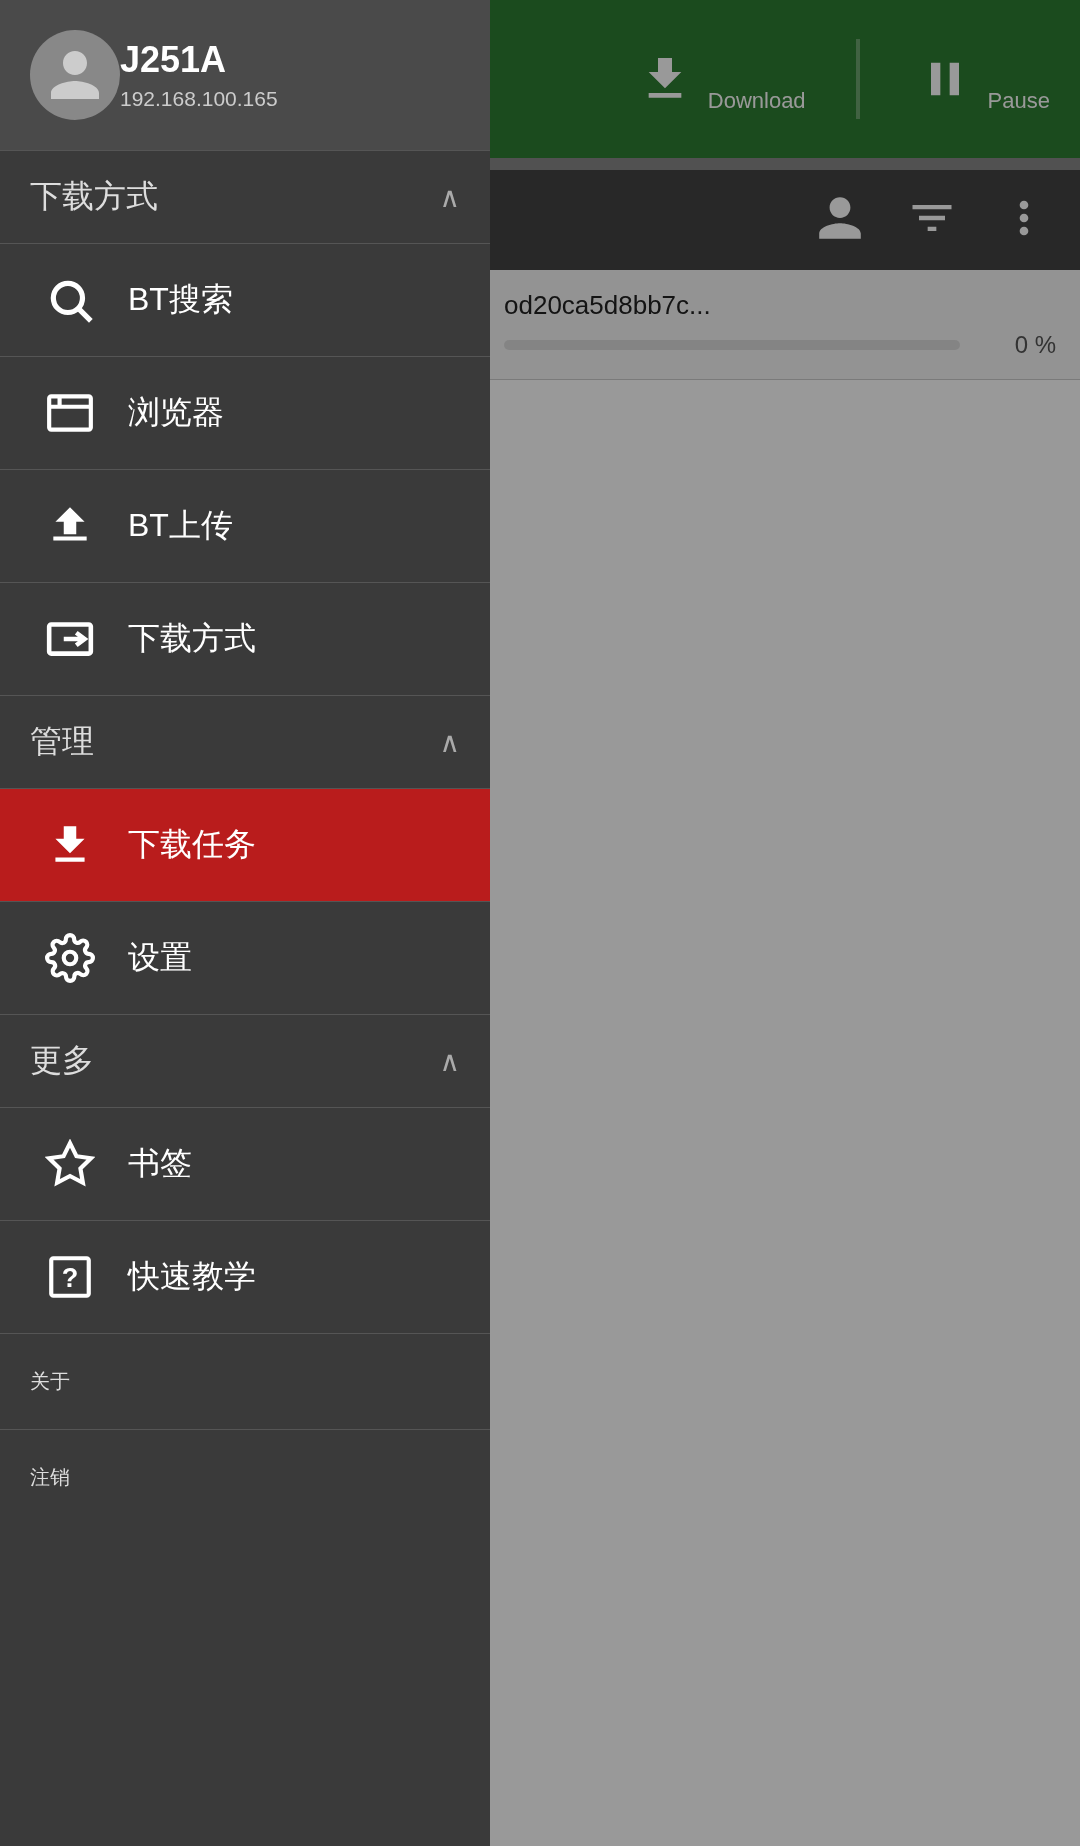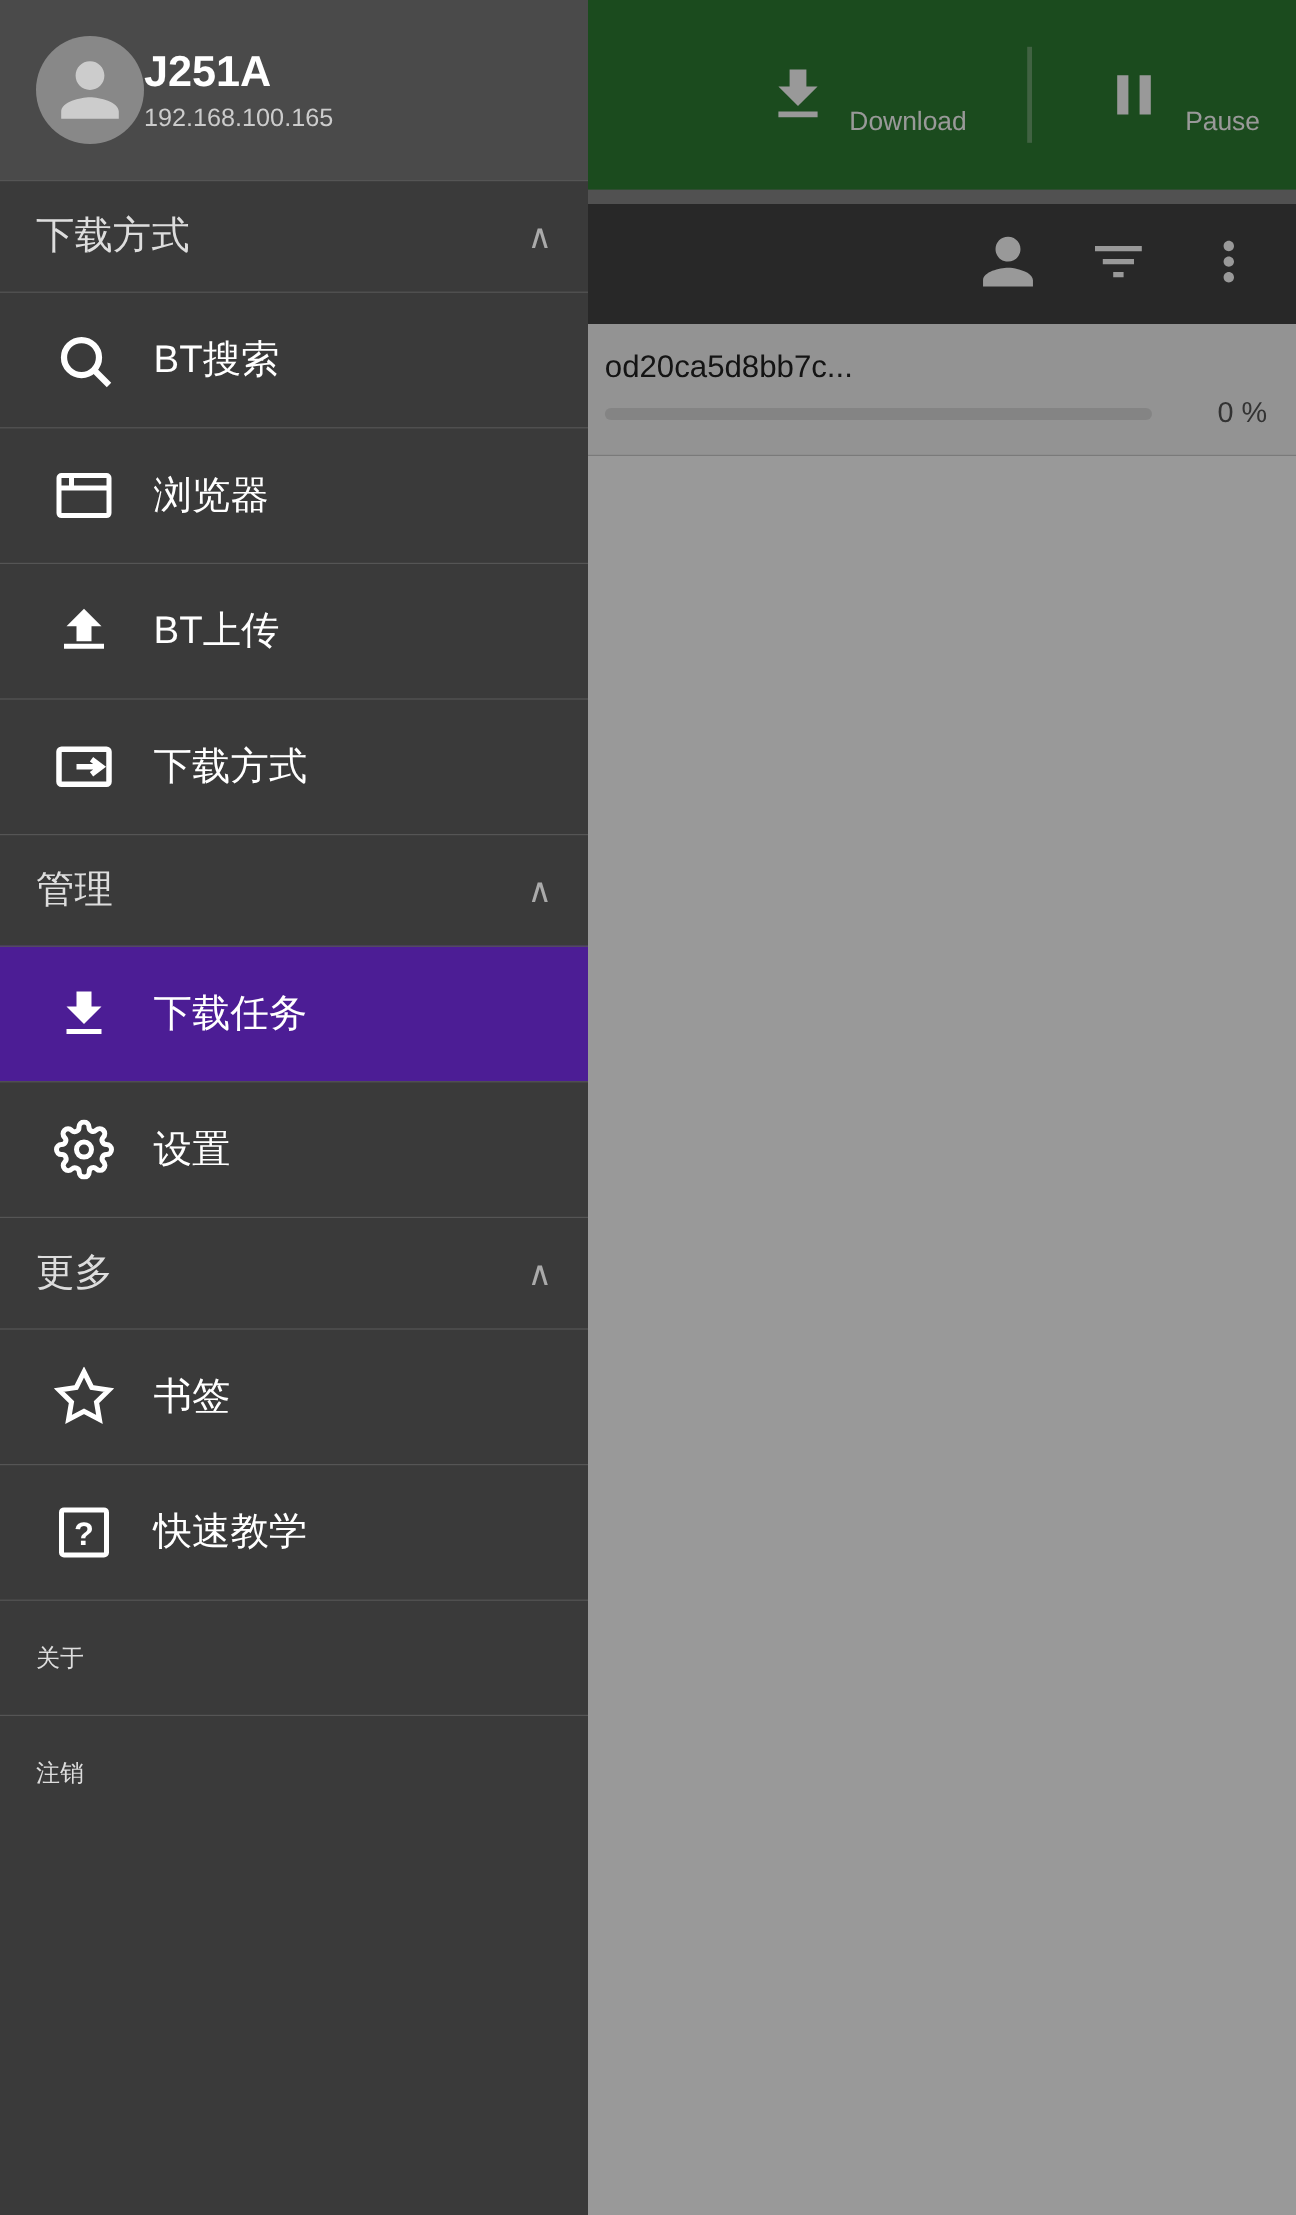--- a/index.html
+++ b/index.html
@@ -204,21 +204,21 @@
     .menu-item {
       display: flex;
       align-items: center;
       gap: 28px;
       padding: 26px 30px 26px 40px;
       border-top: 1px solid #555;
       cursor: pointer;
     }
 
     .menu-item.active {
-      background: #4c1d95;
+      background: #b91c1c;
     }
 
     .menu-item-icon {
       width: 60px;
       height: 60px;
       display: flex;
       align-items: center;
       justify-content: center;
       flex-shrink: 0;
       color: white;

